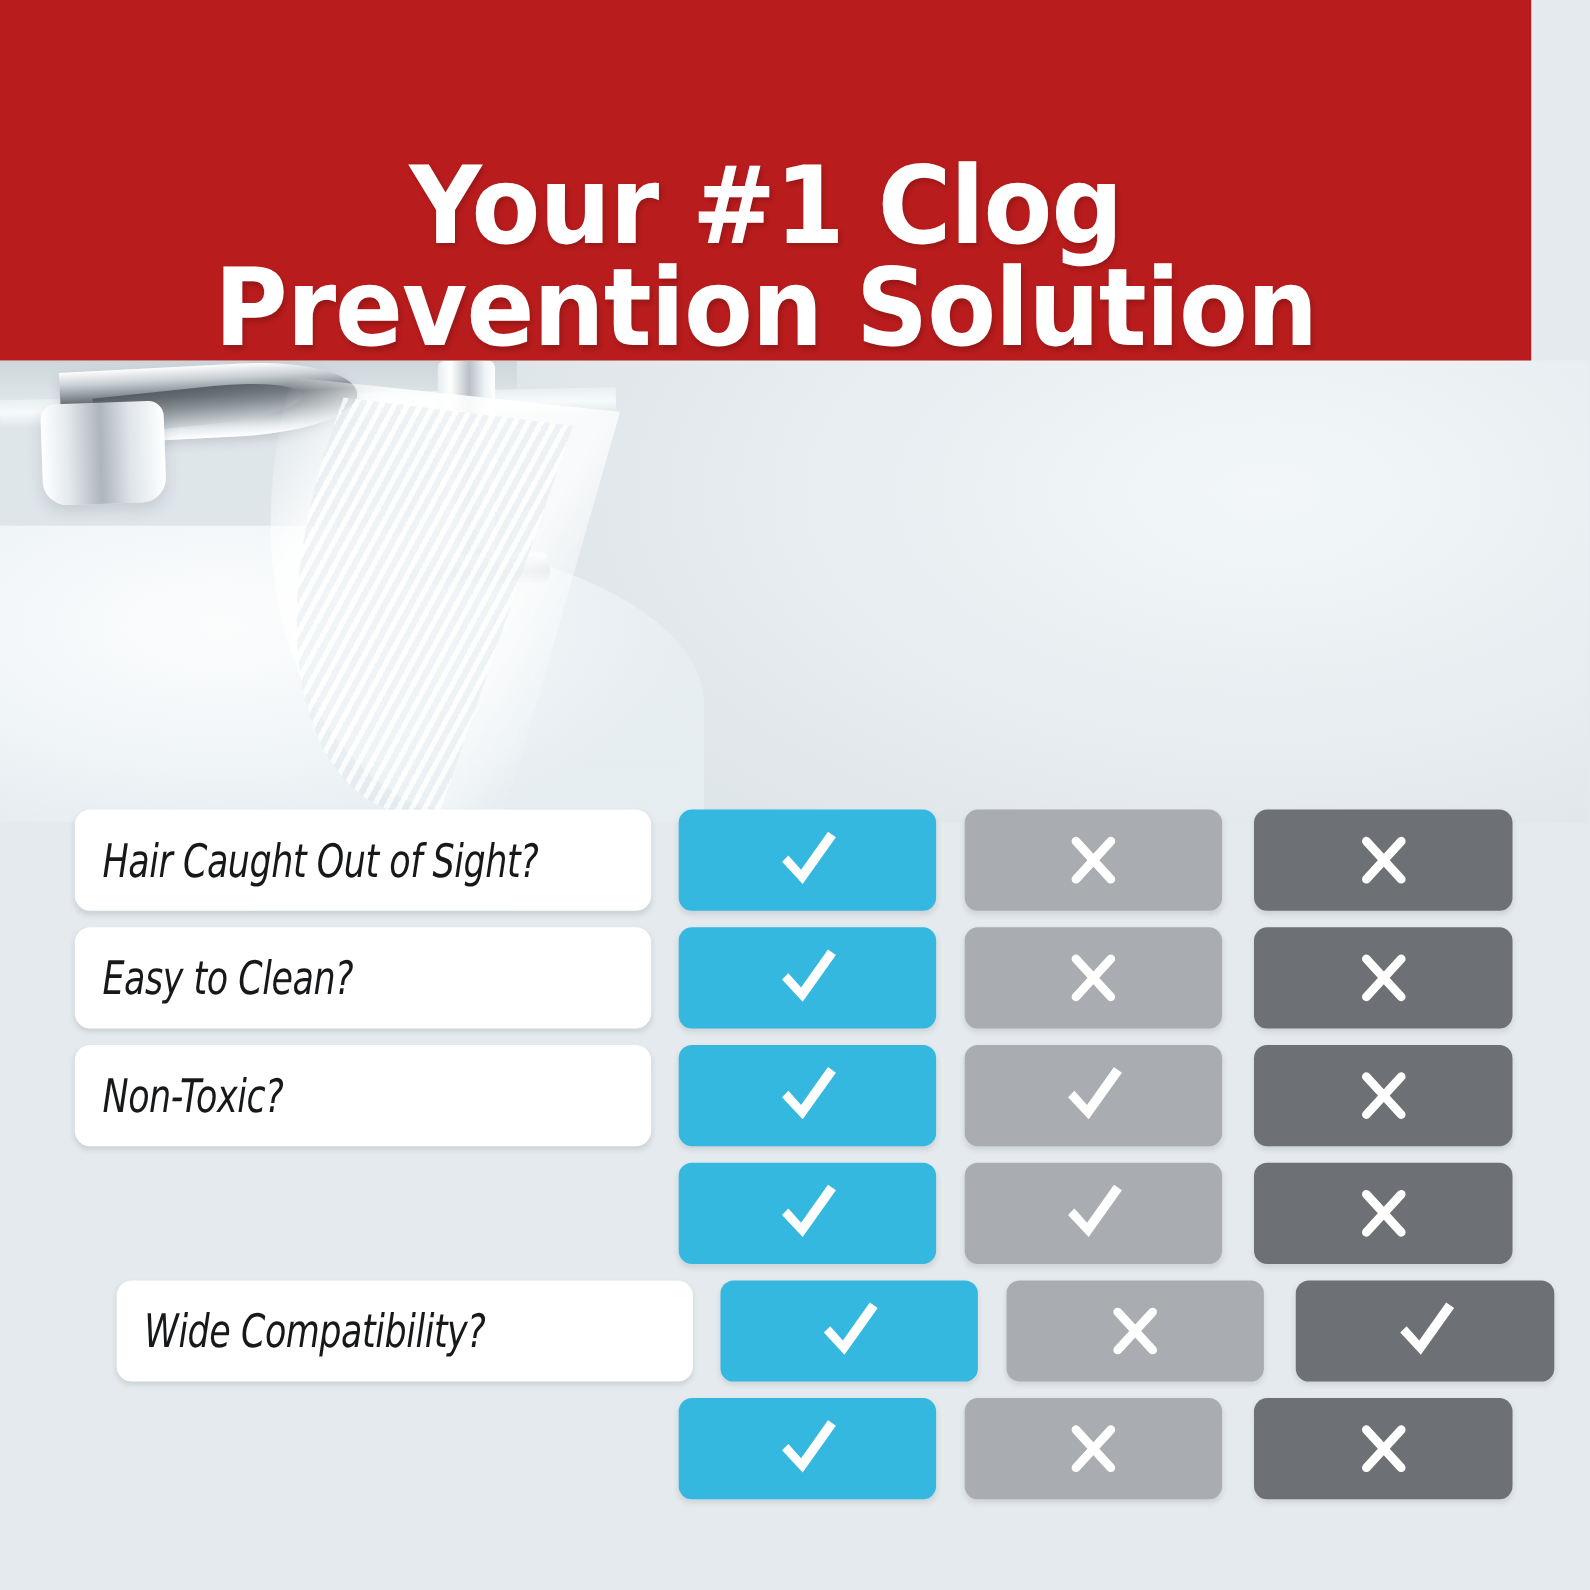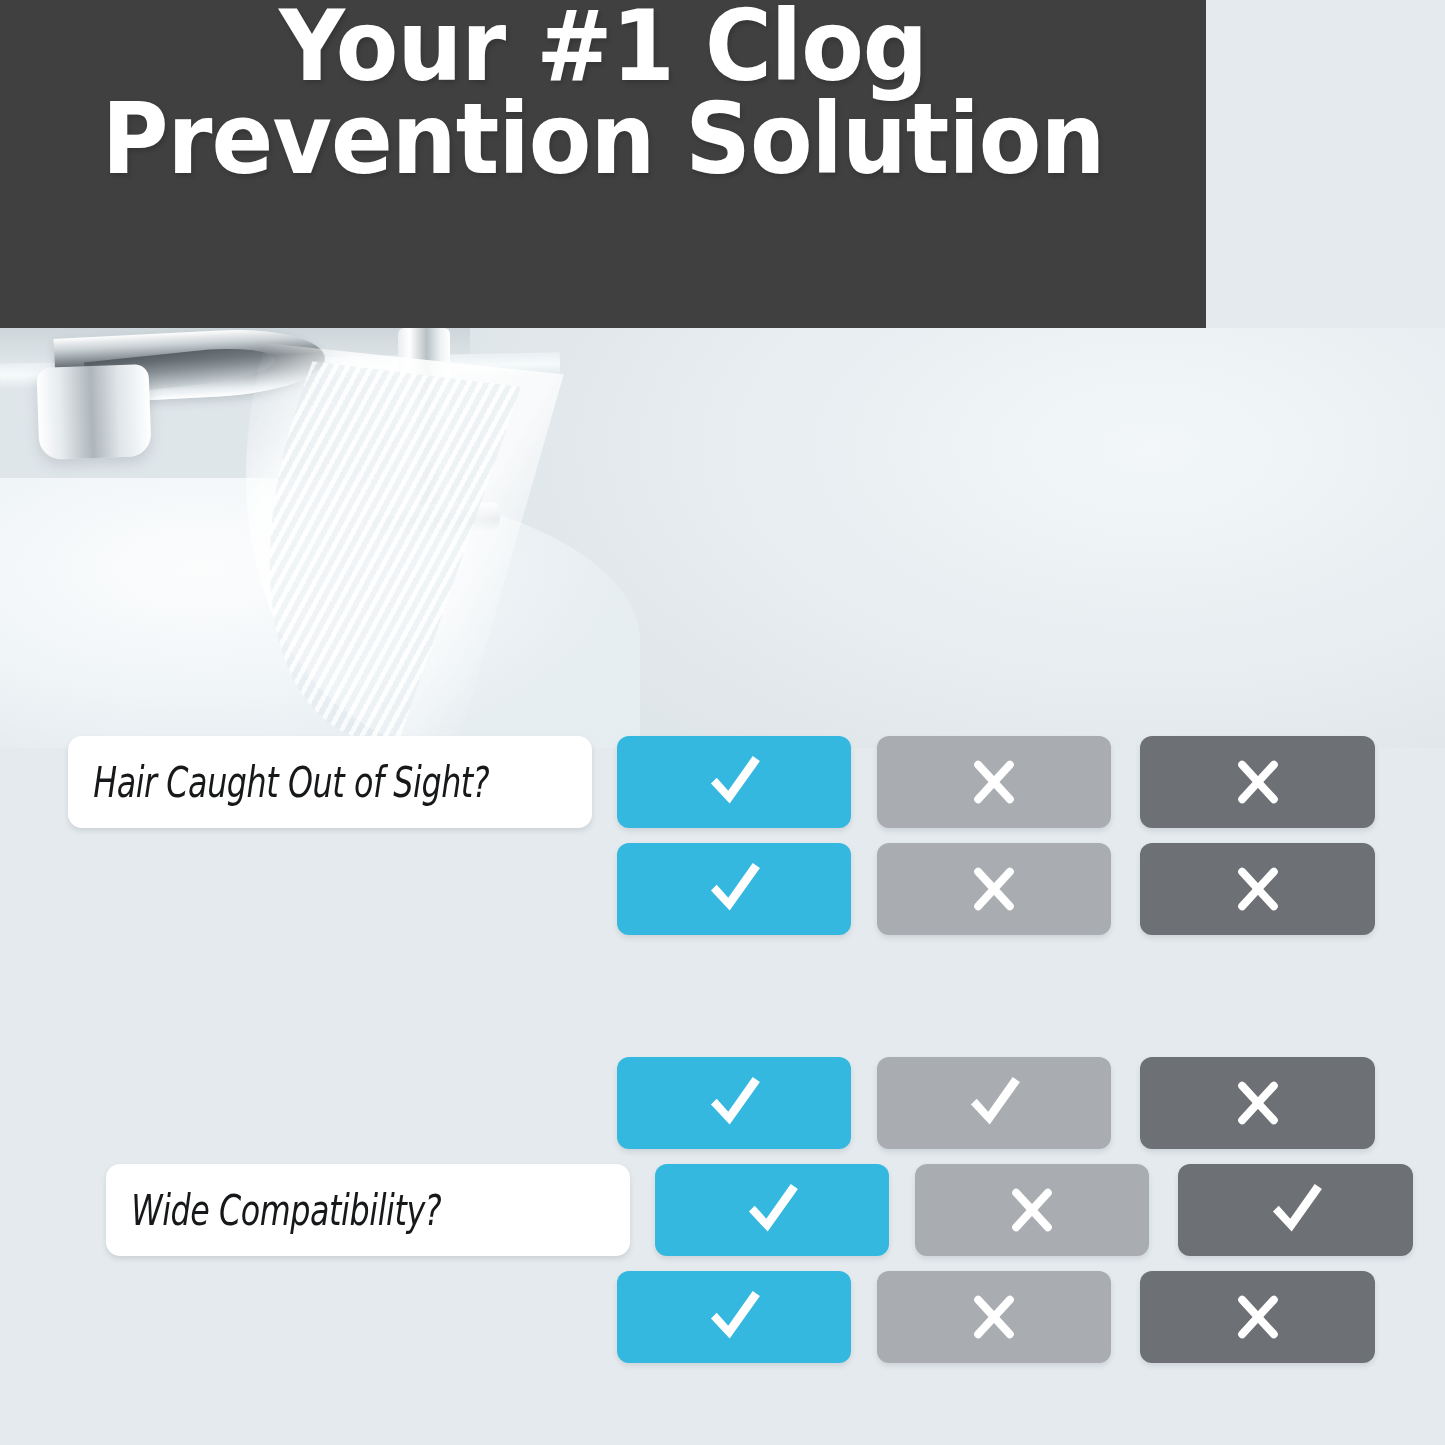--- a/index.html
+++ b/index.html
@@ -5,23 +5,23 @@
   html,body{margin:0;padding:0;}
   body{
     width:1445px;height:1445px;overflow:hidden;
     font-family:"Liberation Sans", sans-serif;
     background:#e4eaed;
   }
   #page{position:relative;width:1445px;height:1445px;background:#e4eaed;overflow:hidden;}
 
   
   #header{
-    position:absolute;left:0;top:0;width:1206px;height:328px;
-    background:#404040;
-    display:flex;align-items:flex-start;justify-content:center;
+    position:absolute;left:0;top:0;width:1392px;height:328px;
+    background:#b91c1c;
+    display:flex;align-items:flex-end;justify-content:center;
   }
   #header-title{
     color:#ffffff;
     font-family:"DejaVu Sans", sans-serif;
     font-weight:bold;
     font-size:98px;
     line-height:0.95;
     text-align:center;
     letter-spacing:-1px;
     transform:scaleX(0.93);
@@ -246,34 +246,66 @@
             <svg class="mark" viewBox="0 0 100 100" aria-hidden="true">
               <g stroke="#ffffff" stroke-width="11" stroke-linecap="round">
                 <line x1="28" y1="26" x2="72" y2="74"></line>
                 <line x1="72" y1="26" x2="28" y2="74"></line>
               </g>
             </svg>
           </span>
         </div>
       </div>
       <div class="row" style="top: 107px;">
-        <div class="cell c1">
-          <span>
-            <svg class="mark" viewBox="0 0 100 100" aria-hidden="true">
-              <path d="M18 52 L26 44 L42 62 L76 14 L86 21 L44 80 Z" fill="#ffffff"></path>
-            </svg>
-          </span>
-        </div>
-        <div class="cell c2">
-          <span>
-            <svg class="mark" viewBox="0 0 100 100" aria-hidden="true">
-              <g stroke="#ffffff" stroke-width="11" stroke-linecap="round">
-                <line x1="28" y1="26" x2="72" y2="74"></line>
-                <line x1="72" y1="26" x2="28" y2="74"></line>
-              </g>
+        <div class="label-card">
+          <span class="label-text">Easy to Clean?</span>
+        </div>
+        <div class="cell c1">
+          <span>
+            <svg class="mark" viewBox="0 0 100 100" aria-hidden="true">
+              <path d="M18 52 L26 44 L42 62 L76 14 L86 21 L44 80 Z" fill="#ffffff"></path>
+            </svg>
+          </span>
+        </div>
+        <div class="cell c2">
+          <span>
+            <svg class="mark" viewBox="0 0 100 100" aria-hidden="true">
+              <g stroke="#ffffff" stroke-width="11" stroke-linecap="round">
+                <line x1="28" y1="26" x2="72" y2="74"></line>
+                <line x1="72" y1="26" x2="28" y2="74"></line>
+              </g>
+            </svg>
+          </span>
+        </div>
+        <div class="cell c3">
+          <span>
+            <svg class="mark" viewBox="0 0 100 100" aria-hidden="true">
+              <g stroke="#ffffff" stroke-width="11" stroke-linecap="round">
+                <line x1="28" y1="26" x2="72" y2="74"></line>
+                <line x1="72" y1="26" x2="28" y2="74"></line>
+              </g>
+            </svg>
+          </span>
+        </div>
+      </div>
+      <div class="row" style="top: 214px;">
+        <div class="label-card">
+          <span class="label-text">Non-Toxic?</span>
+        </div>
+        <div class="cell c1">
+          <span>
+            <svg class="mark" viewBox="0 0 100 100" aria-hidden="true">
+              <path d="M18 52 L26 44 L42 62 L76 14 L86 21 L44 80 Z" fill="#ffffff"></path>
+            </svg>
+          </span>
+        </div>
+        <div class="cell c2">
+          <span>
+            <svg class="mark" viewBox="0 0 100 100" aria-hidden="true">
+              <path d="M18 52 L26 44 L42 62 L76 14 L86 21 L44 80 Z" fill="#ffffff"></path>
             </svg>
           </span>
         </div>
         <div class="cell c3">
           <span>
             <svg class="mark" viewBox="0 0 100 100" aria-hidden="true">
               <g stroke="#ffffff" stroke-width="11" stroke-linecap="round">
                 <line x1="28" y1="26" x2="72" y2="74"></line>
                 <line x1="72" y1="26" x2="28" y2="74"></line>
               </g>

